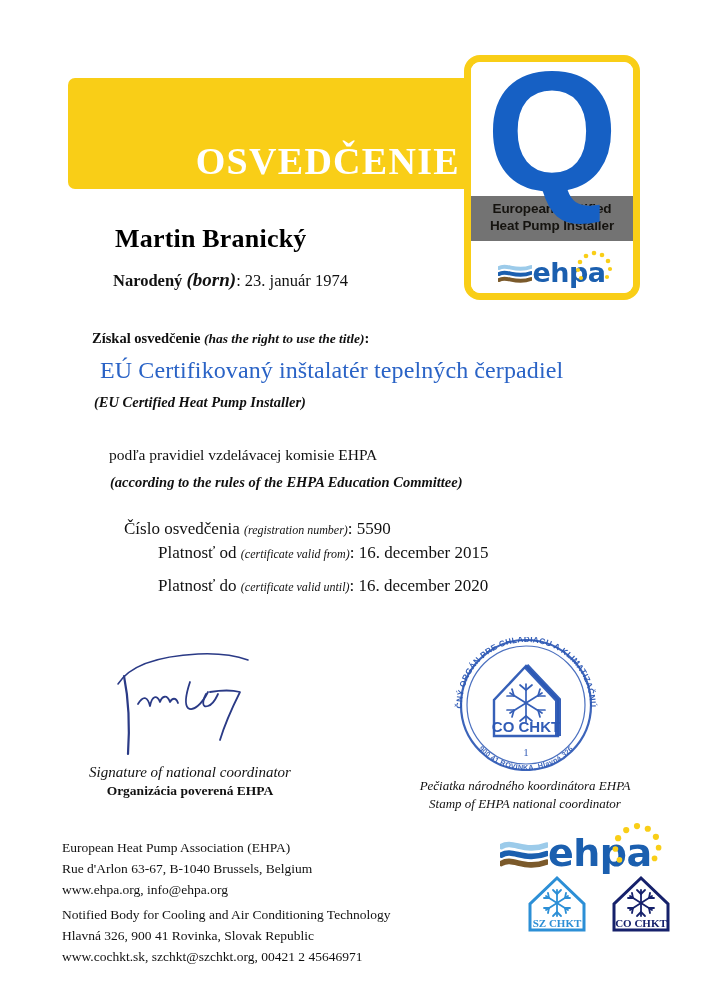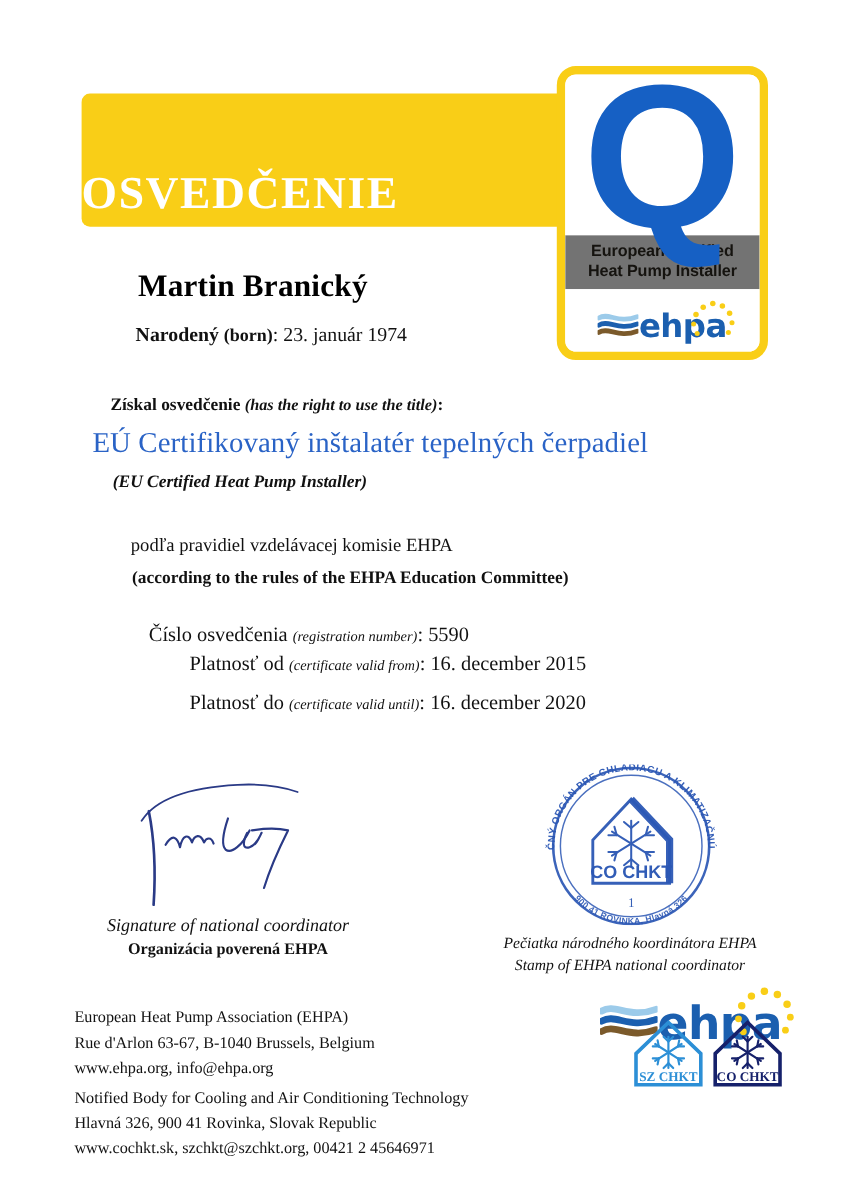--- a/index.html
+++ b/index.html
@@ -26,21 +26,21 @@
     height: 111px;
     background: #F9CE17;
     border-radius: 7px 0 0 7px;
     z-index: 1;
   }
   .banner-title {
     position: absolute;
     left: 0;
     bottom: 9px;
     width: 400px;
-    text-align: left;
+    text-align: right;
     padding-right: 8px;
     box-sizing: border-box;
     font-family: "Liberation Serif", "DejaVu Serif", serif;
     font-weight: bold;
     font-size: 38px;
     letter-spacing: 1.3px;
     color: #ffffff;
     line-height: 1;
   }
 
@@ -87,21 +87,21 @@
   .qbadge-bottom {
     background: #ffffff;
     height: 63px;
     display: flex;
     align-items: center;
     justify-content: center;
   }
 
   
   .ehpa-logo { position: relative; display: inline-block; }
-  .ehpa-wrap { display: flex; align-items: flex-start; }
+  .ehpa-wrap { display: flex; align-items: flex-end; }
   .ehpa-waves { display: block; }
   .ehpa-word {
     font-family: "DejaVu Sans", "Liberation Sans", sans-serif;
     font-weight: bold;
     color: #1B5FAF;
     letter-spacing: -0.5px;
     line-height: 1;
   }
   .ehpa-stars { position: absolute; }
 
@@ -115,35 +115,35 @@
     color: #000000;
     letter-spacing: 0.2px;
   }
   .born {
     position: absolute;
     left: 113px;
     top: 269px;
     font-size: 16.5px;
     font-weight: bold;
   }
-  .born .it { font-size: 15px; }
+  .born .it { font-style: italic; font-size: 19px; }
   .born .reg { font-weight: normal; }
 
   .right-title-label {
     position: absolute;
     left: 92px;
     top: 330px;
     font-size: 14.5px;
     font-weight: bold;
   }
   .right-title-label .it { font-style: italic; font-size: 13.5px; }
 
   .maintitle {
     position: absolute;
-    left: 77px;
+    left: 100px;
     top: 357px;
     font-size: 24px;
     color: #2A63C6;
     letter-spacing: 0.1px;
   }
   .maintitle-en {
     position: absolute;
     left: 94px;
     top: 394px;
     font-size: 14.5px;
@@ -155,20 +155,21 @@
     position: absolute;
     left: 109px;
     top: 446px;
     font-size: 15.5px;
   }
   .rules-en {
     position: absolute;
     left: 110px;
     top: 474px;
     font-size: 14.5px;
+    font-style: italic;
     font-weight: bold;
   }
 
   .regline {
     position: absolute;
     font-size: 17px;
     white-space: nowrap;
   }
   .regline .it { font-style: italic; font-size: 12px; }
   .reg-number { left: 124px; top: 519px; }
@@ -230,22 +231,23 @@
   }
 
   .footer-ehpa {
     position: absolute;
     left: 500px;
     top: 834px;
   }
   .house-logos {
     position: absolute;
     left: 524px;
-    top: 848px;
+    top: 874px;
     display: flex;
+    gap: 18px;
   }
 </style>
 </head>
 <body>
 
 <div class="banner">
   <div class="banner-title">OSVEDČENIE</div>
 </div>
 
 <div class="qbadge">

